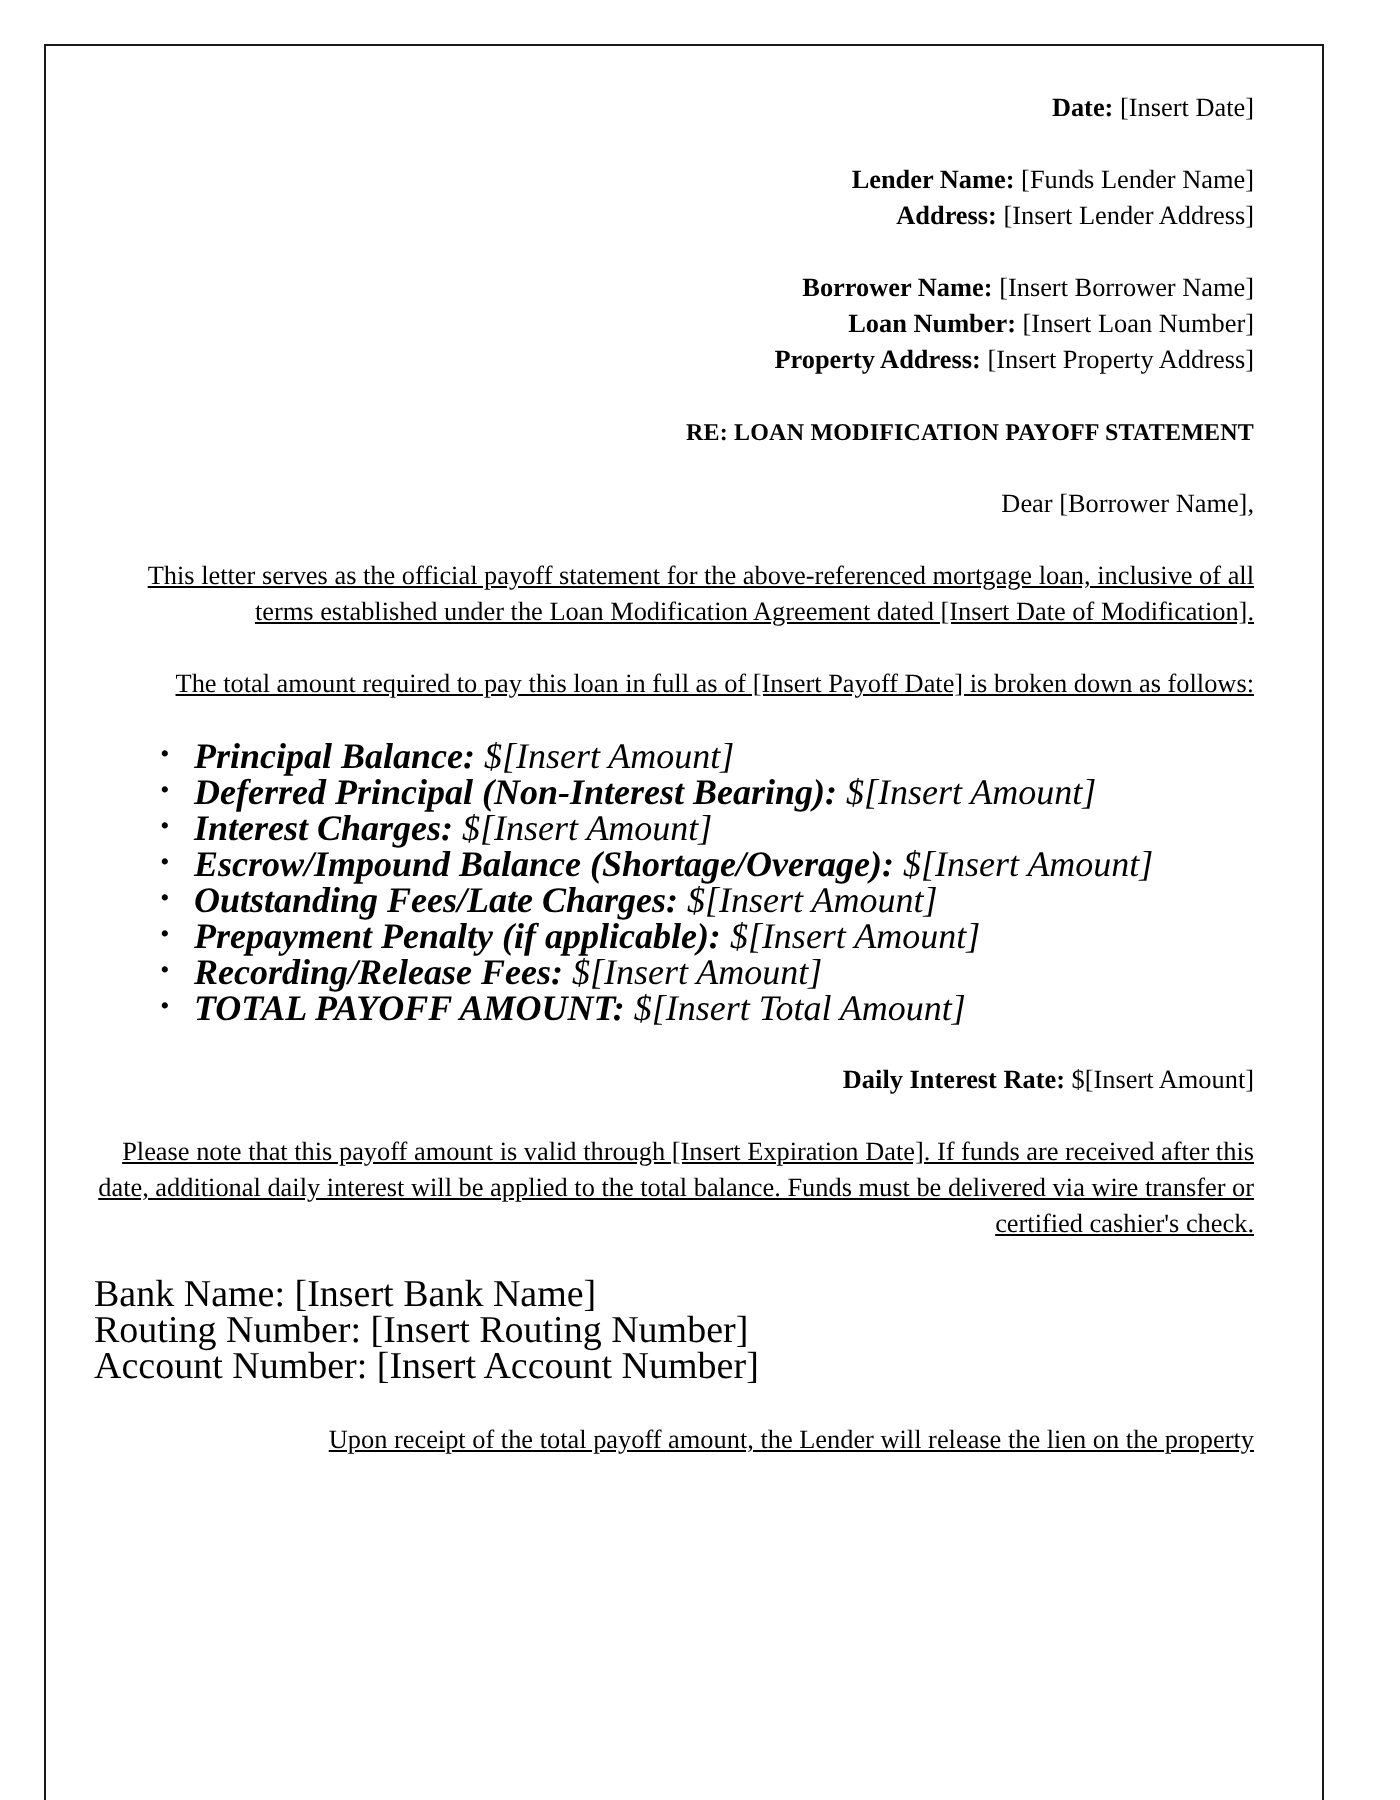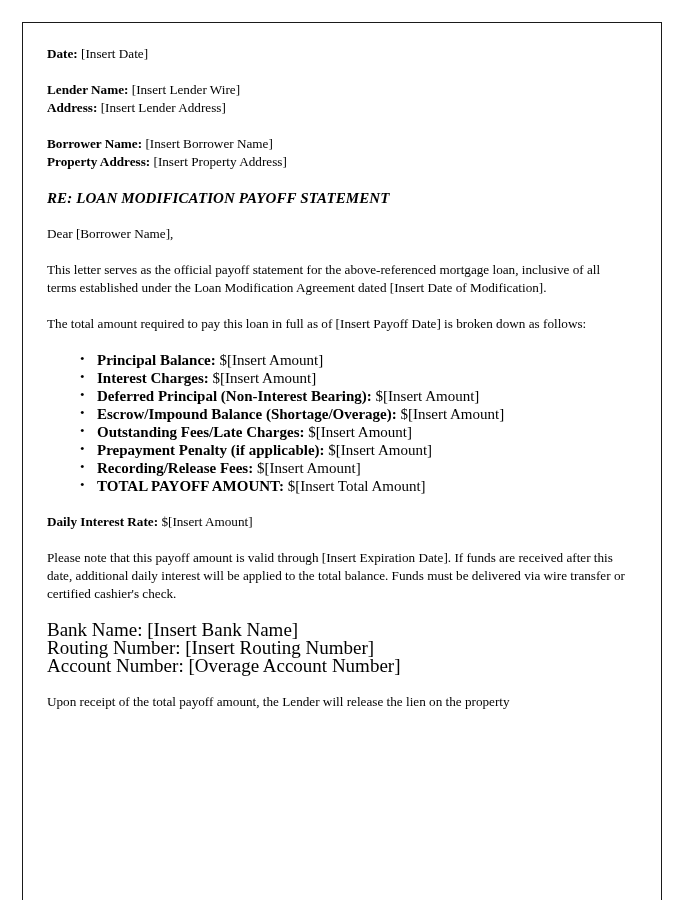--- a/index.html
+++ b/index.html
@@ -33,50 +33,51 @@
     top: 22px;
     width: 580px;
   }
 
   .line,
   .para,
   .bullet,
   .heading {
     font-size: 13.2px;
     line-height: 18px;
-    text-align: left;
+    text-align: right;
     color: #000000;
   }
 
   .b { font-weight: bold; }
 
   .block { margin: 0; }
   .gap-md { height: 18px; }
 
   .heading {
     font-weight: bold;
-    font-size: 15px;
+    font-size: 12px;
     letter-spacing: 0.1px;
-    font-style: italic;
   }
 
   .para {
     margin: 0;
+    text-decoration: underline;
   }
 
   ul.bullets {
     margin: 0;
     padding: 0 0 0 0;
     list-style: none;
   }
   ul.bullets li {
     position: relative;
     padding-left: 50px;
-    font-size: 15px;
+    font-size: 18px;
     line-height: 18px;
+    font-style: italic;
   }
   ul.bullets li::before {
     content: "\2022";
     position: absolute;
     left: 33px;
     top: -1px;
     font-size: 13px;
     line-height: 18px;
   }
 
@@ -91,36 +92,40 @@
     <div class="line block">
       <span class="b">Date:</span>
       <span>[Insert Date]</span>
     </div>
 
     <div class="gap-md"></div>
 
     <div>
       <div class="line">
         <span class="b">Lender Name:</span>
-        <span>[Insert Lender Wire]</span>
+        <span>[Funds Lender Name]</span>
       </div>
       <div class="line">
         <span class="b">Address:</span>
         <span>[Insert Lender Address]</span>
       </div>
     </div>
 
     <div class="gap-md"></div>
 
     <div>
       <div class="line">
         <span class="b">Borrower Name:</span>
         <span>[Insert Borrower Name]</span>
       </div>
       <div class="line">
+        <span class="b">Loan Number:</span>
+        <span>[Insert Loan Number]</span>
+      </div>
+      <div class="line">
         <span class="b">Property Address:</span>
         <span>[Insert Property Address]</span>
       </div>
     </div>
 
     <div class="gap-md"></div>
 
     <div class="heading">RE: LOAN MODIFICATION PAYOFF STATEMENT</div>
 
     <div class="gap-md"></div>
@@ -136,25 +141,25 @@
     <p class="para">The total amount required to pay this loan in full as of [Insert Payoff Date] is broken down as follows:</p>
 
     <div class="gap-md"></div>
 
     <ul class="bullets">
       <li>
         <span class="b">Principal Balance:</span>
         <span>$[Insert Amount]</span>
       </li>
       <li>
+        <span class="b">Deferred Principal (Non-Interest Bearing):</span>
+        <span>$[Insert Amount]</span>
+      </li>
+      <li>
         <span class="b">Interest Charges:</span>
-        <span>$[Insert Amount]</span>
-      </li>
-      <li>
-        <span class="b">Deferred Principal (Non-Interest Bearing):</span>
         <span>$[Insert Amount]</span>
       </li>
       <li>
         <span class="b">Escrow/Impound Balance (Shortage/Overage):</span>
         <span>$[Insert Amount]</span>
       </li>
       <li>
         <span class="b">Outstanding Fees/Late Charges:</span>
         <span>$[Insert Amount]</span>
       </li>
@@ -181,21 +186,21 @@
 
     <div class="gap-md"></div>
 
     <p class="para">Please note that this payoff amount is valid through [Insert Expiration Date]. If funds are received after this date, additional daily interest will be applied to the total balance. Funds must be delivered via wire transfer or certified cashier's check.</p>
 
     <div class="gap-md"></div>
 
     <div>
       <div class="wire-line">Bank Name: [Insert Bank Name]</div>
       <div class="wire-line">Routing Number: [Insert Routing Number]</div>
-      <div class="wire-line">Account Number: [Overage Account Number]</div>
+      <div class="wire-line">Account Number: [Insert Account Number]</div>
     </div>
 
     <div class="gap-md"></div>
 
     <p class="para">Upon receipt of the total payoff amount, the Lender will release the lien on the property</p>
 
   </div>
 </div>
 
 </body></html>

